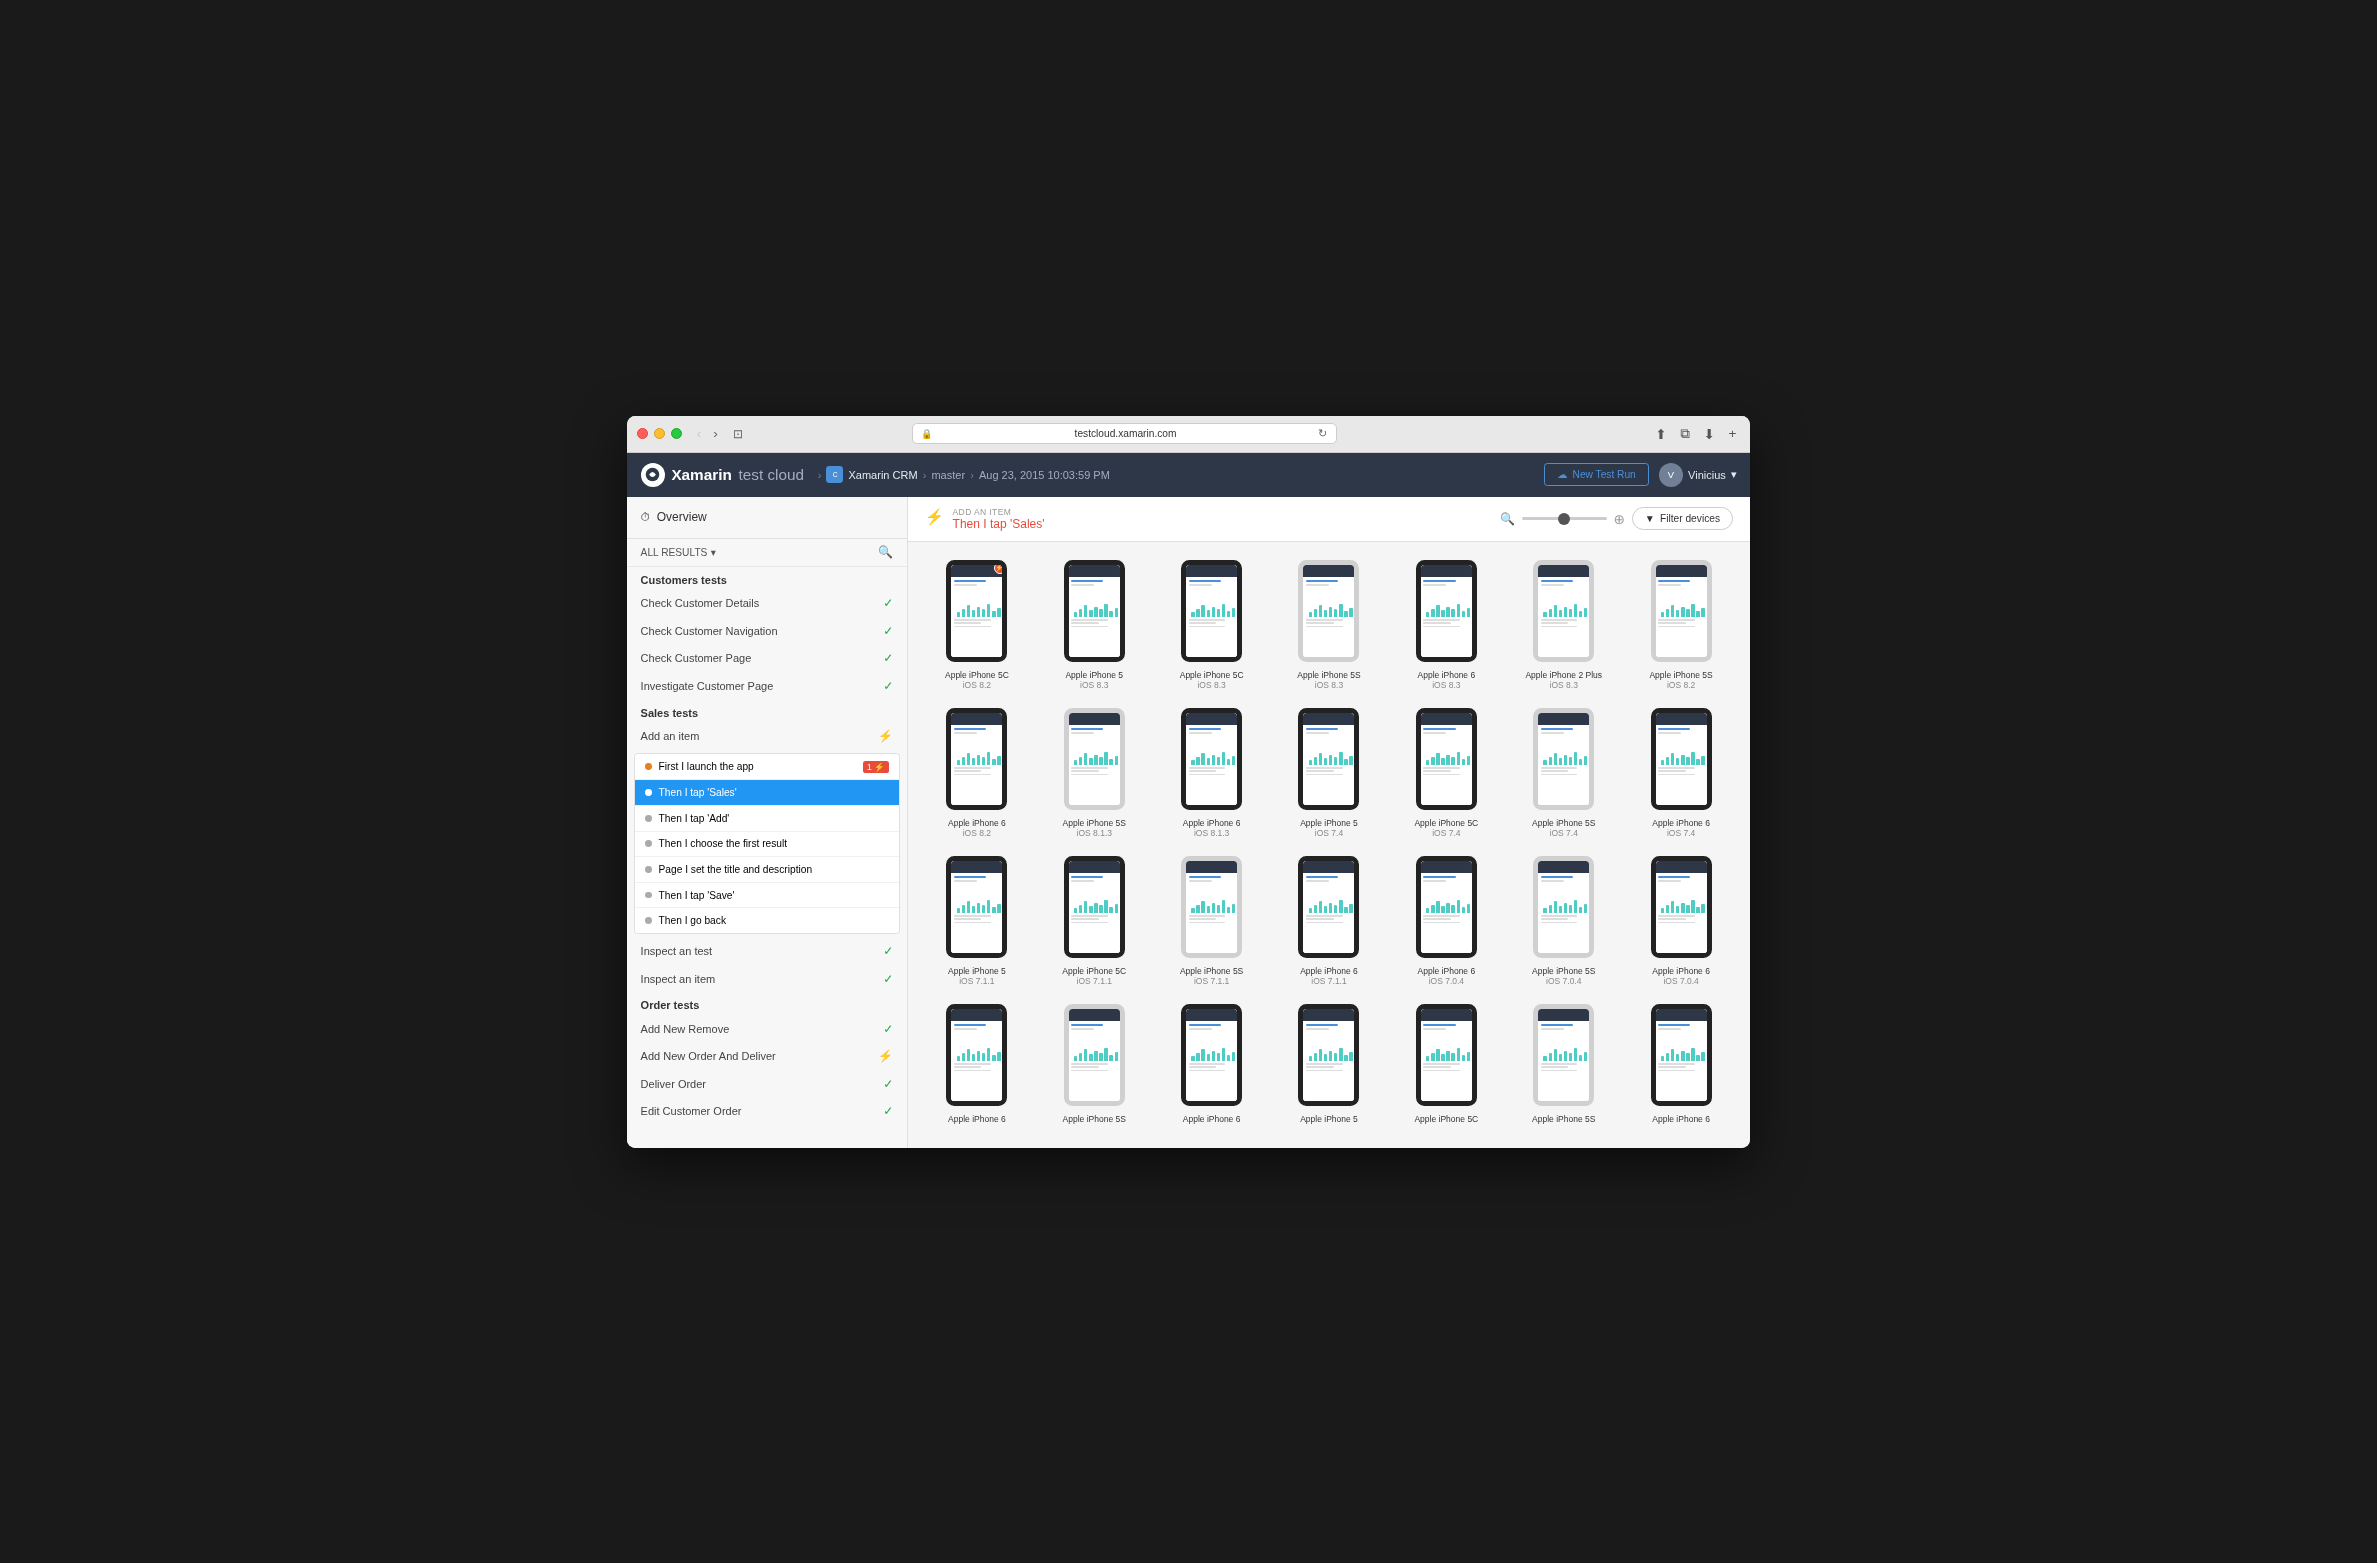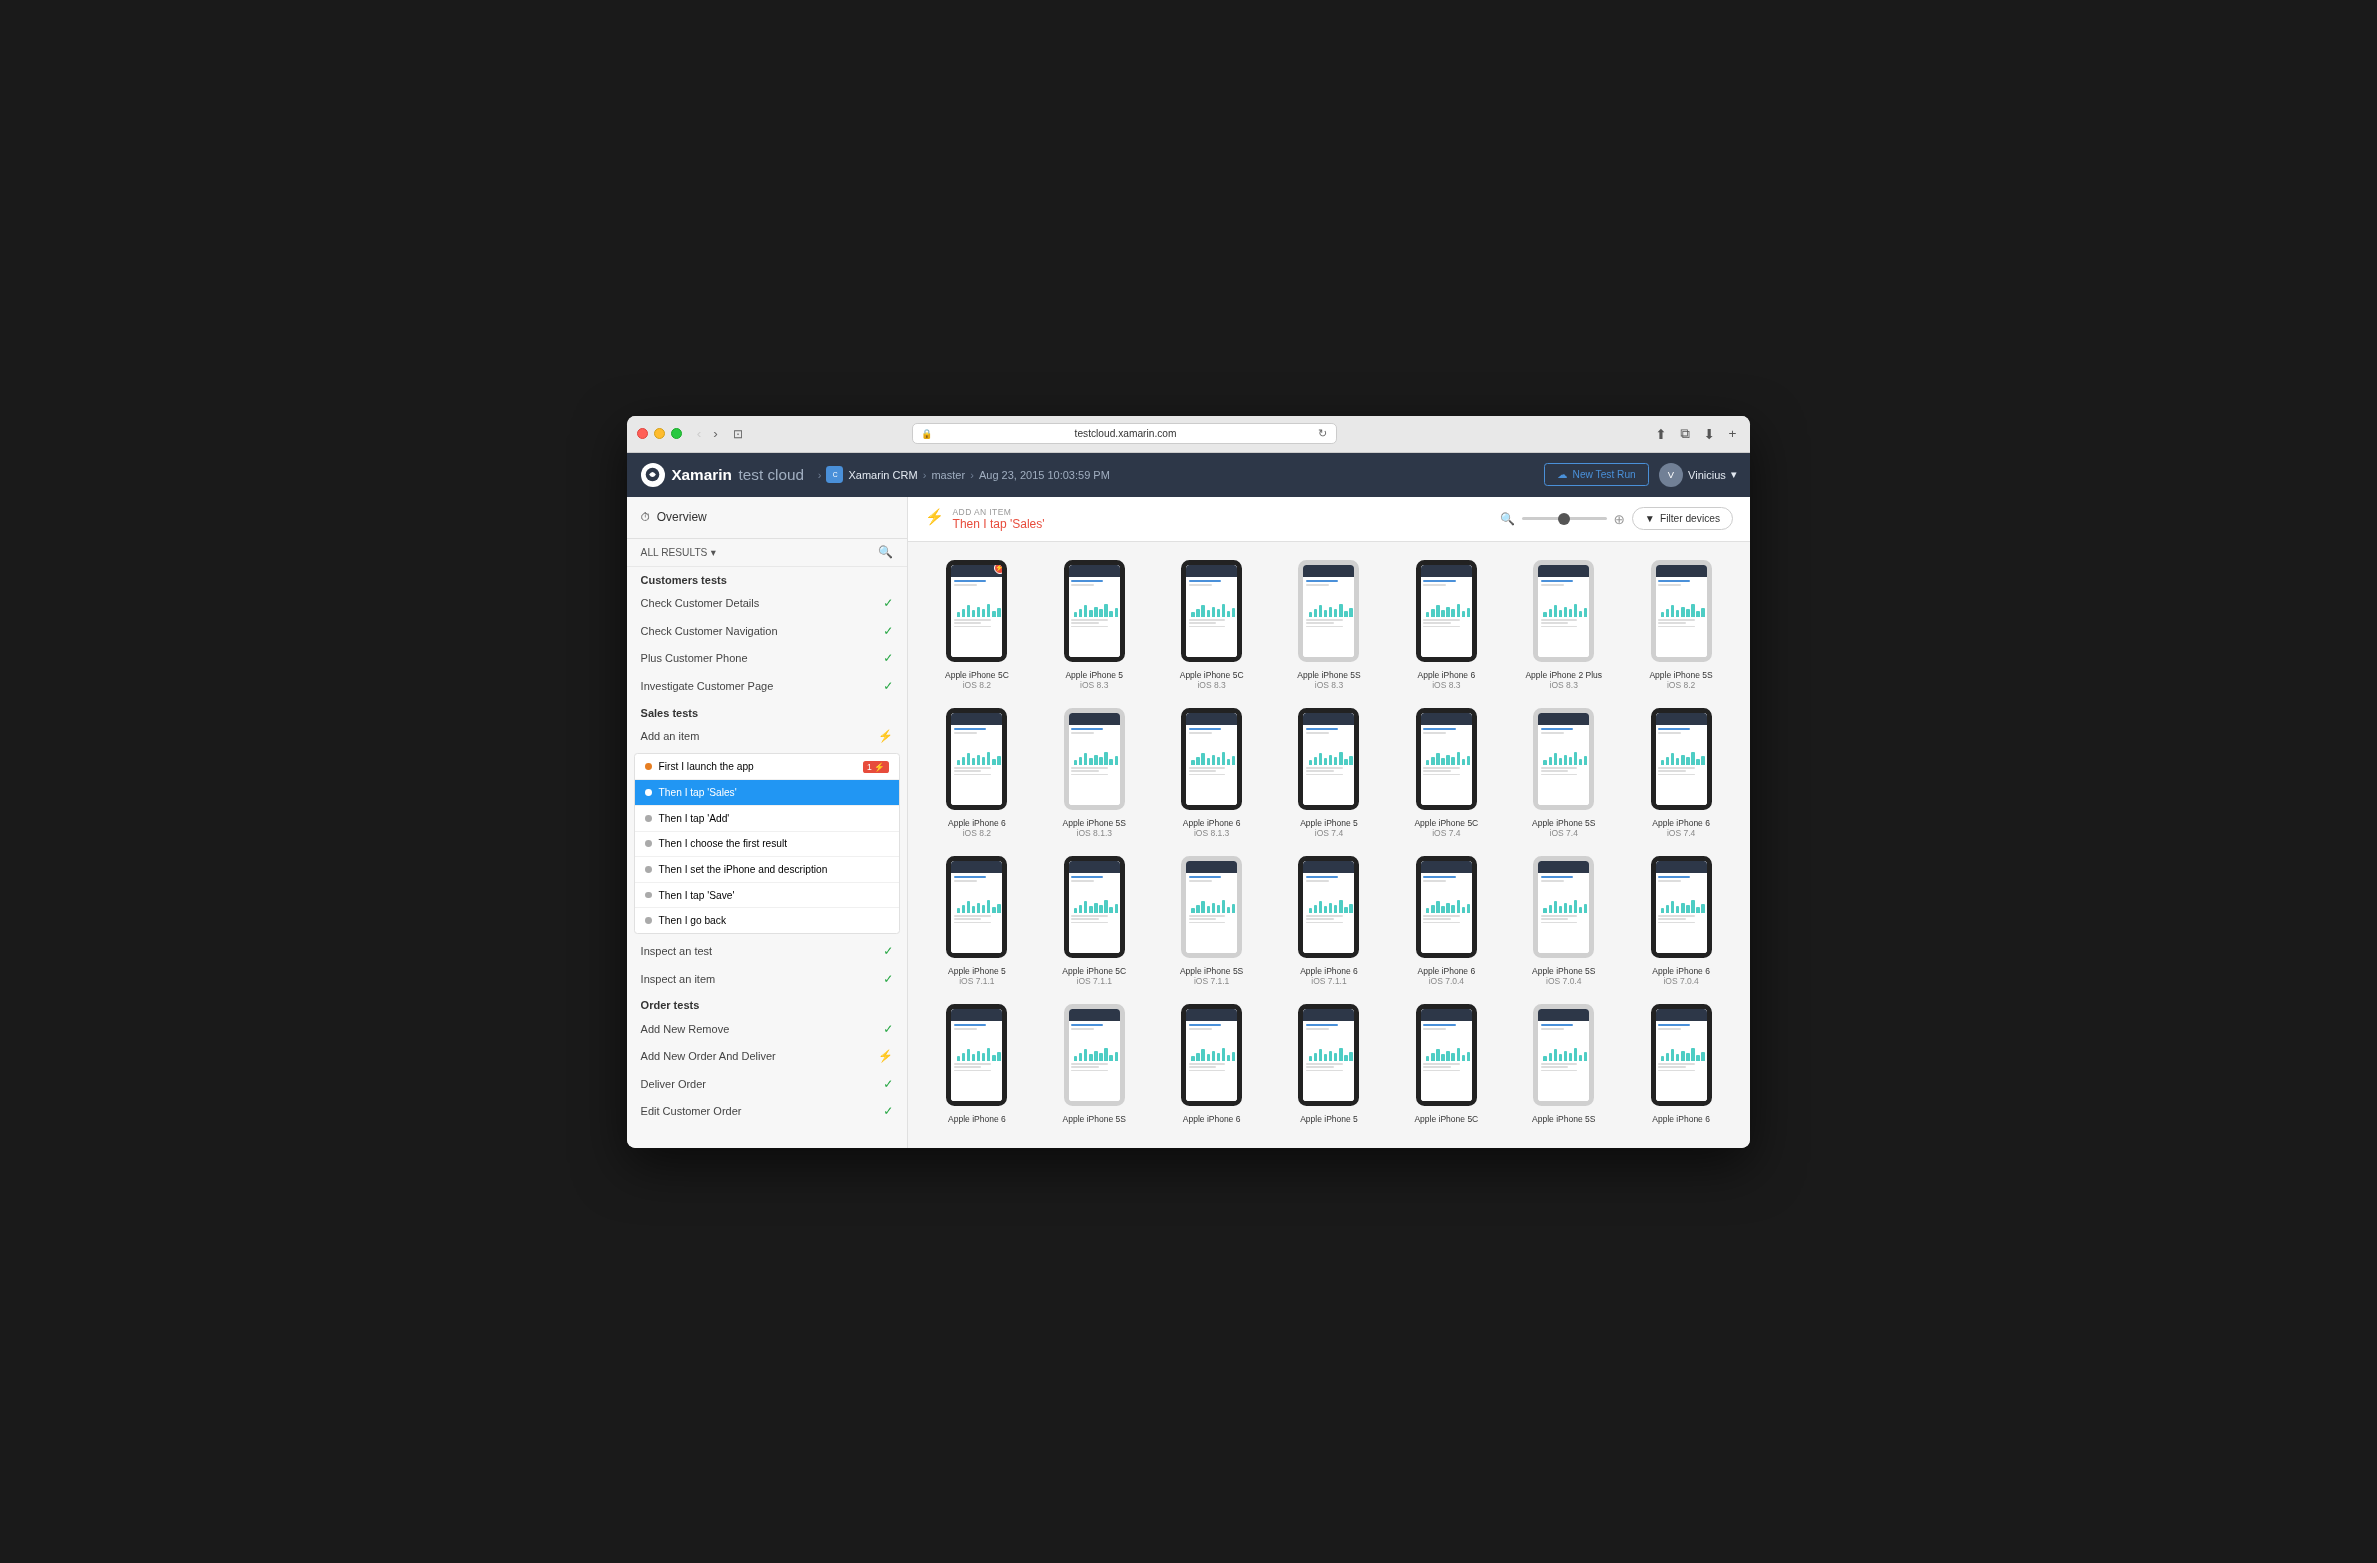--- a/index.html
+++ b/index.html
@@ -569,21 +569,21 @@
         </div>
         <div class="sidebar-item">
           <span>Check Customer Details</span>
           <span class="check-green">✓</span>
         </div>
         <div class="sidebar-item">
           <span>Check Customer Navigation</span>
           <span class="check-green">✓</span>
         </div>
         <div class="sidebar-item">
-          <span>Plus Customer Phone</span>
+          <span>Check Customer Page</span>
           <span class="check-green">✓</span>
         </div>
         <div class="sidebar-item">
           <span>Investigate Customer Page</span>
           <span class="check-green">✓</span>
         </div>
       </div>
 
       <div>
         <div class="sidebar-section-header">
@@ -616,21 +616,21 @@
           </div>
           <div class="step-item">
             <div class="step-content">
               <div class="step-dot"></div>
               <span>Then I choose the first result</span>
             </div>
           </div>
           <div class="step-item">
             <div class="step-content">
               <div class="step-dot"></div>
-              <span>Then I set the iPhone and description</span>
+              <span>Page I set the title and description</span>
             </div>
           </div>
           <div class="step-item">
             <div class="step-content">
               <div class="step-dot"></div>
               <span>Then I tap 'Save'</span>
             </div>
           </div>
           <div class="step-item">
             <div class="step-content">

